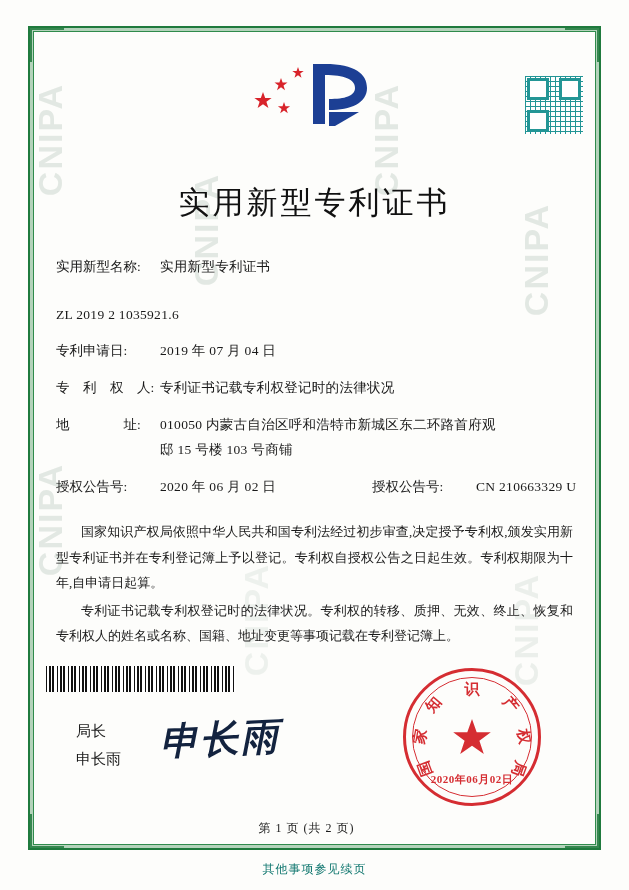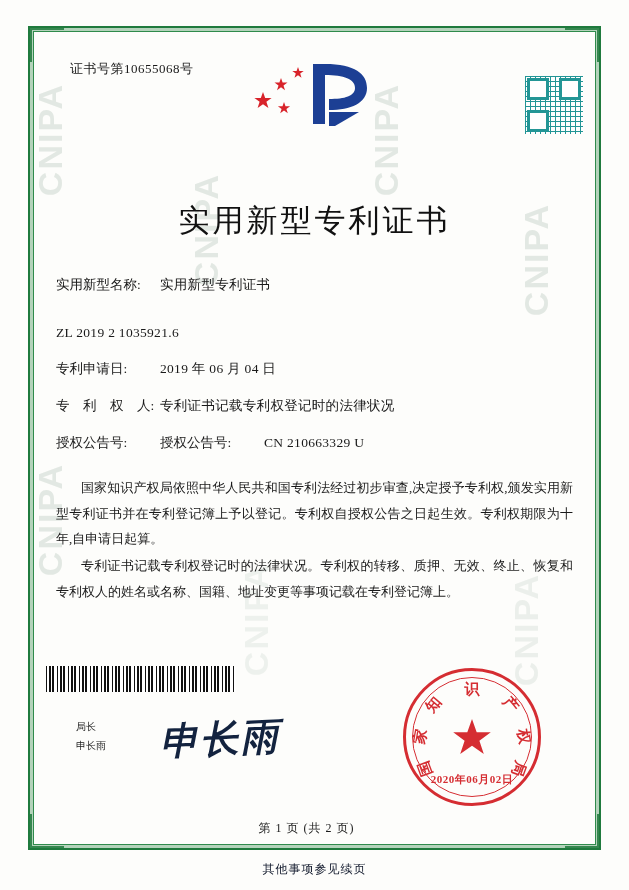--- a/index.html
+++ b/index.html
@@ -218,21 +218,21 @@
       #111 6px, #111 8px,
       #fff 8px, #fff 11px
     );
   }
 
   
   .sign {
     position: absolute;
     left: 76px;
     top: 718px;
-    font-size: 10px;
+    font-size: 15px;
     line-height: 1.85;
   }
   .sign .nm { display: block; }
 
   .handwriting {
     position: absolute;
     left: 160px;
     top: 714px;
     font-size: 38px;
     font-family: "DejaVu Serif", serif;
@@ -297,21 +297,21 @@
     letter-spacing: 1px;
   }
 
   .footer-note {
     position: absolute;
     left: 0; right: 0;
     bottom: 12px;
     text-align: center;
     font-size: 12px;
     letter-spacing: 1px;
-    color: #0f172a;
+    color: #0f766e;
   }
 </style>
 </head>
 <body>
 
 <div class="page">
 
   <div class="wm w1">CNIPA</div>
   <div class="wm w2">CNIPA</div>
   <div class="wm w3">CNIPA</div>
@@ -345,51 +345,58 @@
 
         <path d="M62 6 L74 6 L74 66 L62 66 Z" fill="#1c3f94"></path>
         <path d="M74 6 C104 6 116 16 116 30 C116 45 100 52 78 52 L78 41 C94 41 104 38 104 30 C104 21 93 17 74 17 Z" fill="#1c3f94"></path>
         <path d="M78 54 L108 54 L84 68 L78 68 Z" fill="#1c3f94"></path>
       </svg>
     </div>
   </div>
 
   <div class="content">
 
-    <div class="cert-no">证书号第10655068号</div>
 
     <div class="title">实用新型专利证书</div>
 
     <div class="fields">
 
       <div class="row">
         <div class="lbl">实用新型名称:</div>
         <div class="val">实用新型专利证书</div>
       </div>
 
       <div class="row">
       </div>
 
       <div class="row">
         <div class="val">ZL 2019 2 1035921.6</div>
       </div>
 
       <div class="row">
         <div class="lbl">专利申请日:</div>
-        <div class="val">2019 年 06 月 04 日</div>
+        <div class="val">2019 年 07 月 04 日</div>
       </div>
 
       <div class="row">
         <div class="lbl">专　利　权　人:</div>
         <div class="val">专利证书记载专利权登记时的法律状况</div>
       </div>
 
+      <div class="row">
+        <div class="lbl">地　　　　址:</div>
+        <div class="val indent2">
+          <span class="line1">010050 内蒙古自治区呼和浩特市新城区东二环路首府观</span>
+          <span class="line2">邸 15 号楼 103 号商铺</span>
+        </div>
+      </div>
 
       <div class="row two">
         <div class="lbl">授权公告号:</div>
+        <div class="val">2020 年 06 月 02 日</div>
         <div class="lbl2">授权公告号:</div>
         <div class="val">CN 210663329 U</div>
       </div>
 
     </div>
 
     <div class="paras">
       <p>国家知识产权局依照中华人民共和国专利法经过初步审查,决定授予专利权,颁发实用新型专利证书并在专利登记簿上予以登记。专利权自授权公告之日起生效。专利权期限为十年,自申请日起算。</p>
       <p>专利证书记载专利权登记时的法律状况。专利权的转移、质押、无效、终止、恢复和专利权人的姓名或名称、国籍、地址变更等事项记载在专利登记簿上。</p>
     </div>

